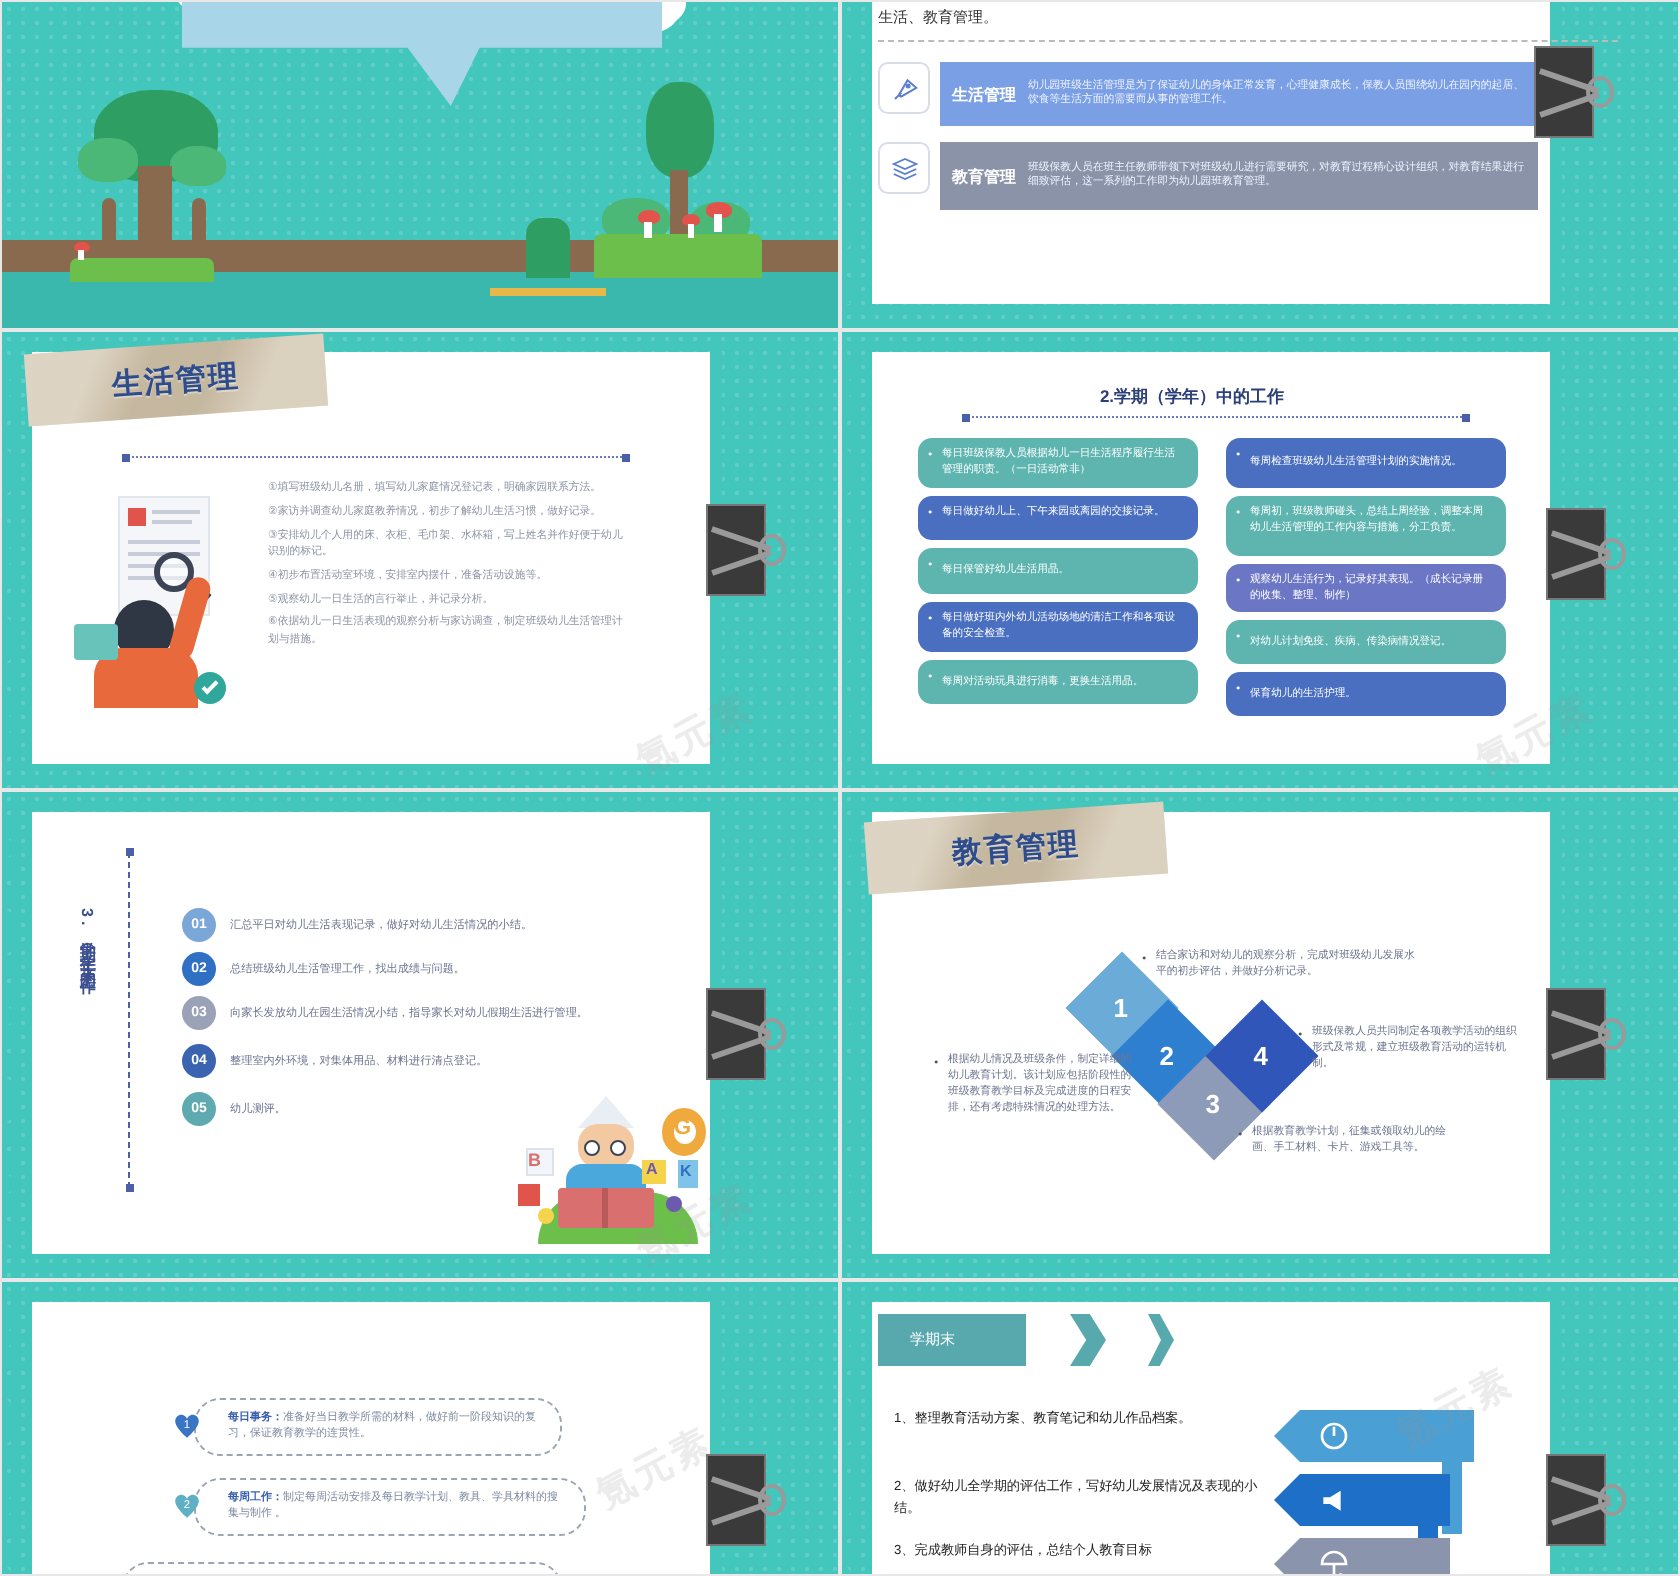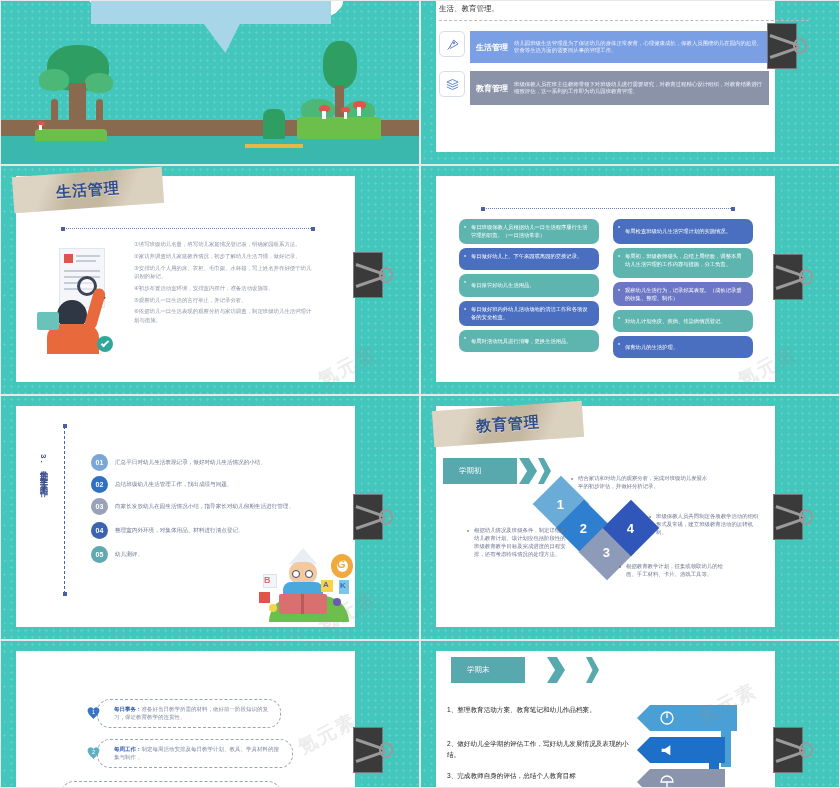--- a/index.html
+++ b/index.html
@@ -280,20 +280,21 @@
         <div class="loop"></div>
     </div>
     <div class="wm">氪元素</div>
   </div>
 
   <div class="slide s4">
     <div class="paper"></div>
     <div class="scallop-fill" style="right:58px;"></div>
     <div class="scallop" style="right:58px;"></div>
 
+    <div class="sec-title" style="top:27px;left:10px;width:330px;">2.学期（学年）中的工作</div>
     <div class="sec-rule" style="left:62px;width:250px;top:42px;"></div>
 
     <div class="pill" style="left:38px;top:53px;width:140px;height:25px;background:#5eb5b0;">每日班级保教人员根据幼儿一日生活程序履行生活管理的职责。（一日活动常非）</div>
     <div class="pill" style="left:38px;top:82px;width:140px;height:22px;background:#4a6fc0;">每日做好幼儿上、下午来园或离园的交接记录。</div>
     <div class="pill" style="left:38px;top:108px;width:140px;height:23px;background:#5eb5b0;padding-top:7px;">每日保管好幼儿生活用品。</div>
     <div class="pill" style="left:38px;top:135px;width:140px;height:25px;background:#4a6fc0;">每日做好班内外幼儿活动场地的清洁工作和各项设备的安全检查。</div>
     <div class="pill" style="left:38px;top:164px;width:140px;height:22px;background:#5eb5b0;padding-top:7px;">每周对活动玩具进行消毒，更换生活用品。</div>
 
     <div class="pill" style="left:192px;top:53px;width:140px;height:25px;background:#4a6fc0;padding-top:8px;">每周检查班级幼儿生活管理计划的实施情况。</div>
     <div class="pill" style="left:192px;top:82px;width:140px;height:30px;background:#5eb5b0;">每周初，班级教师碰头，总结上周经验，调整本周幼儿生活管理的工作内容与措施，分工负责。</div>
@@ -373,27 +374,20 @@
 
   <div class="slide s6">
     <div class="paper"></div>
     <div class="scallop-fill" style="right:58px;"></div>
     <div class="scallop" style="right:58px;"></div>
 
     <div class="tape" style="left:12px; top:10px;">
       <span>教育管理</span>
     </div>
 
-    <div class="abanner" style="left:22px;top:62px;">
-      <div class="blk">
-          <span>学期初</span>
-        </div>
-      <div class="ar"></div>
-        <div class="ar2"></div>
-    </div>
 
     <div class="dia" style="left:120px;top:88px;background:#6aabd8;">
       <span>1</span>
     </div>
     <div class="dia" style="left:143px;top:112px;background:#2f7fd0;">
       <span>2</span>
     </div>
     <div class="dia" style="left:166px;top:136px;background:#8e9bb8;">
       <span>3</span>
     </div>
@@ -449,21 +443,21 @@
         <div class="loop"></div>
     </div>
     <div class="wm" style="bottom:40px;right:60px;">氪元素</div>
   </div>
 
   <div class="slide s8">
     <div class="paper" style="bottom:-40px;"></div>
     <div class="scallop-fill" style="right:58px;bottom:-40px;"></div>
     <div class="scallop" style="right:58px;bottom:-40px;"></div>
 
-    <div class="abanner" style="left:30px;top:16px;gap:20px;">
+    <div class="abanner" style="left:18px;top:16px;gap:20px;">
       <div class="blk">
           <span>学期末</span>
         </div>
       <div class="ar"></div>
         <div class="ar2"></div>
     </div>
 
     <div class="lspine" style="left:300px;top:66px;width:10px;height:60px;background:#4a9fd4;"></div>
     <div class="lspine" style="left:288px;top:96px;width:10px;height:52px;background:#1e6fc8;"></div>
 

